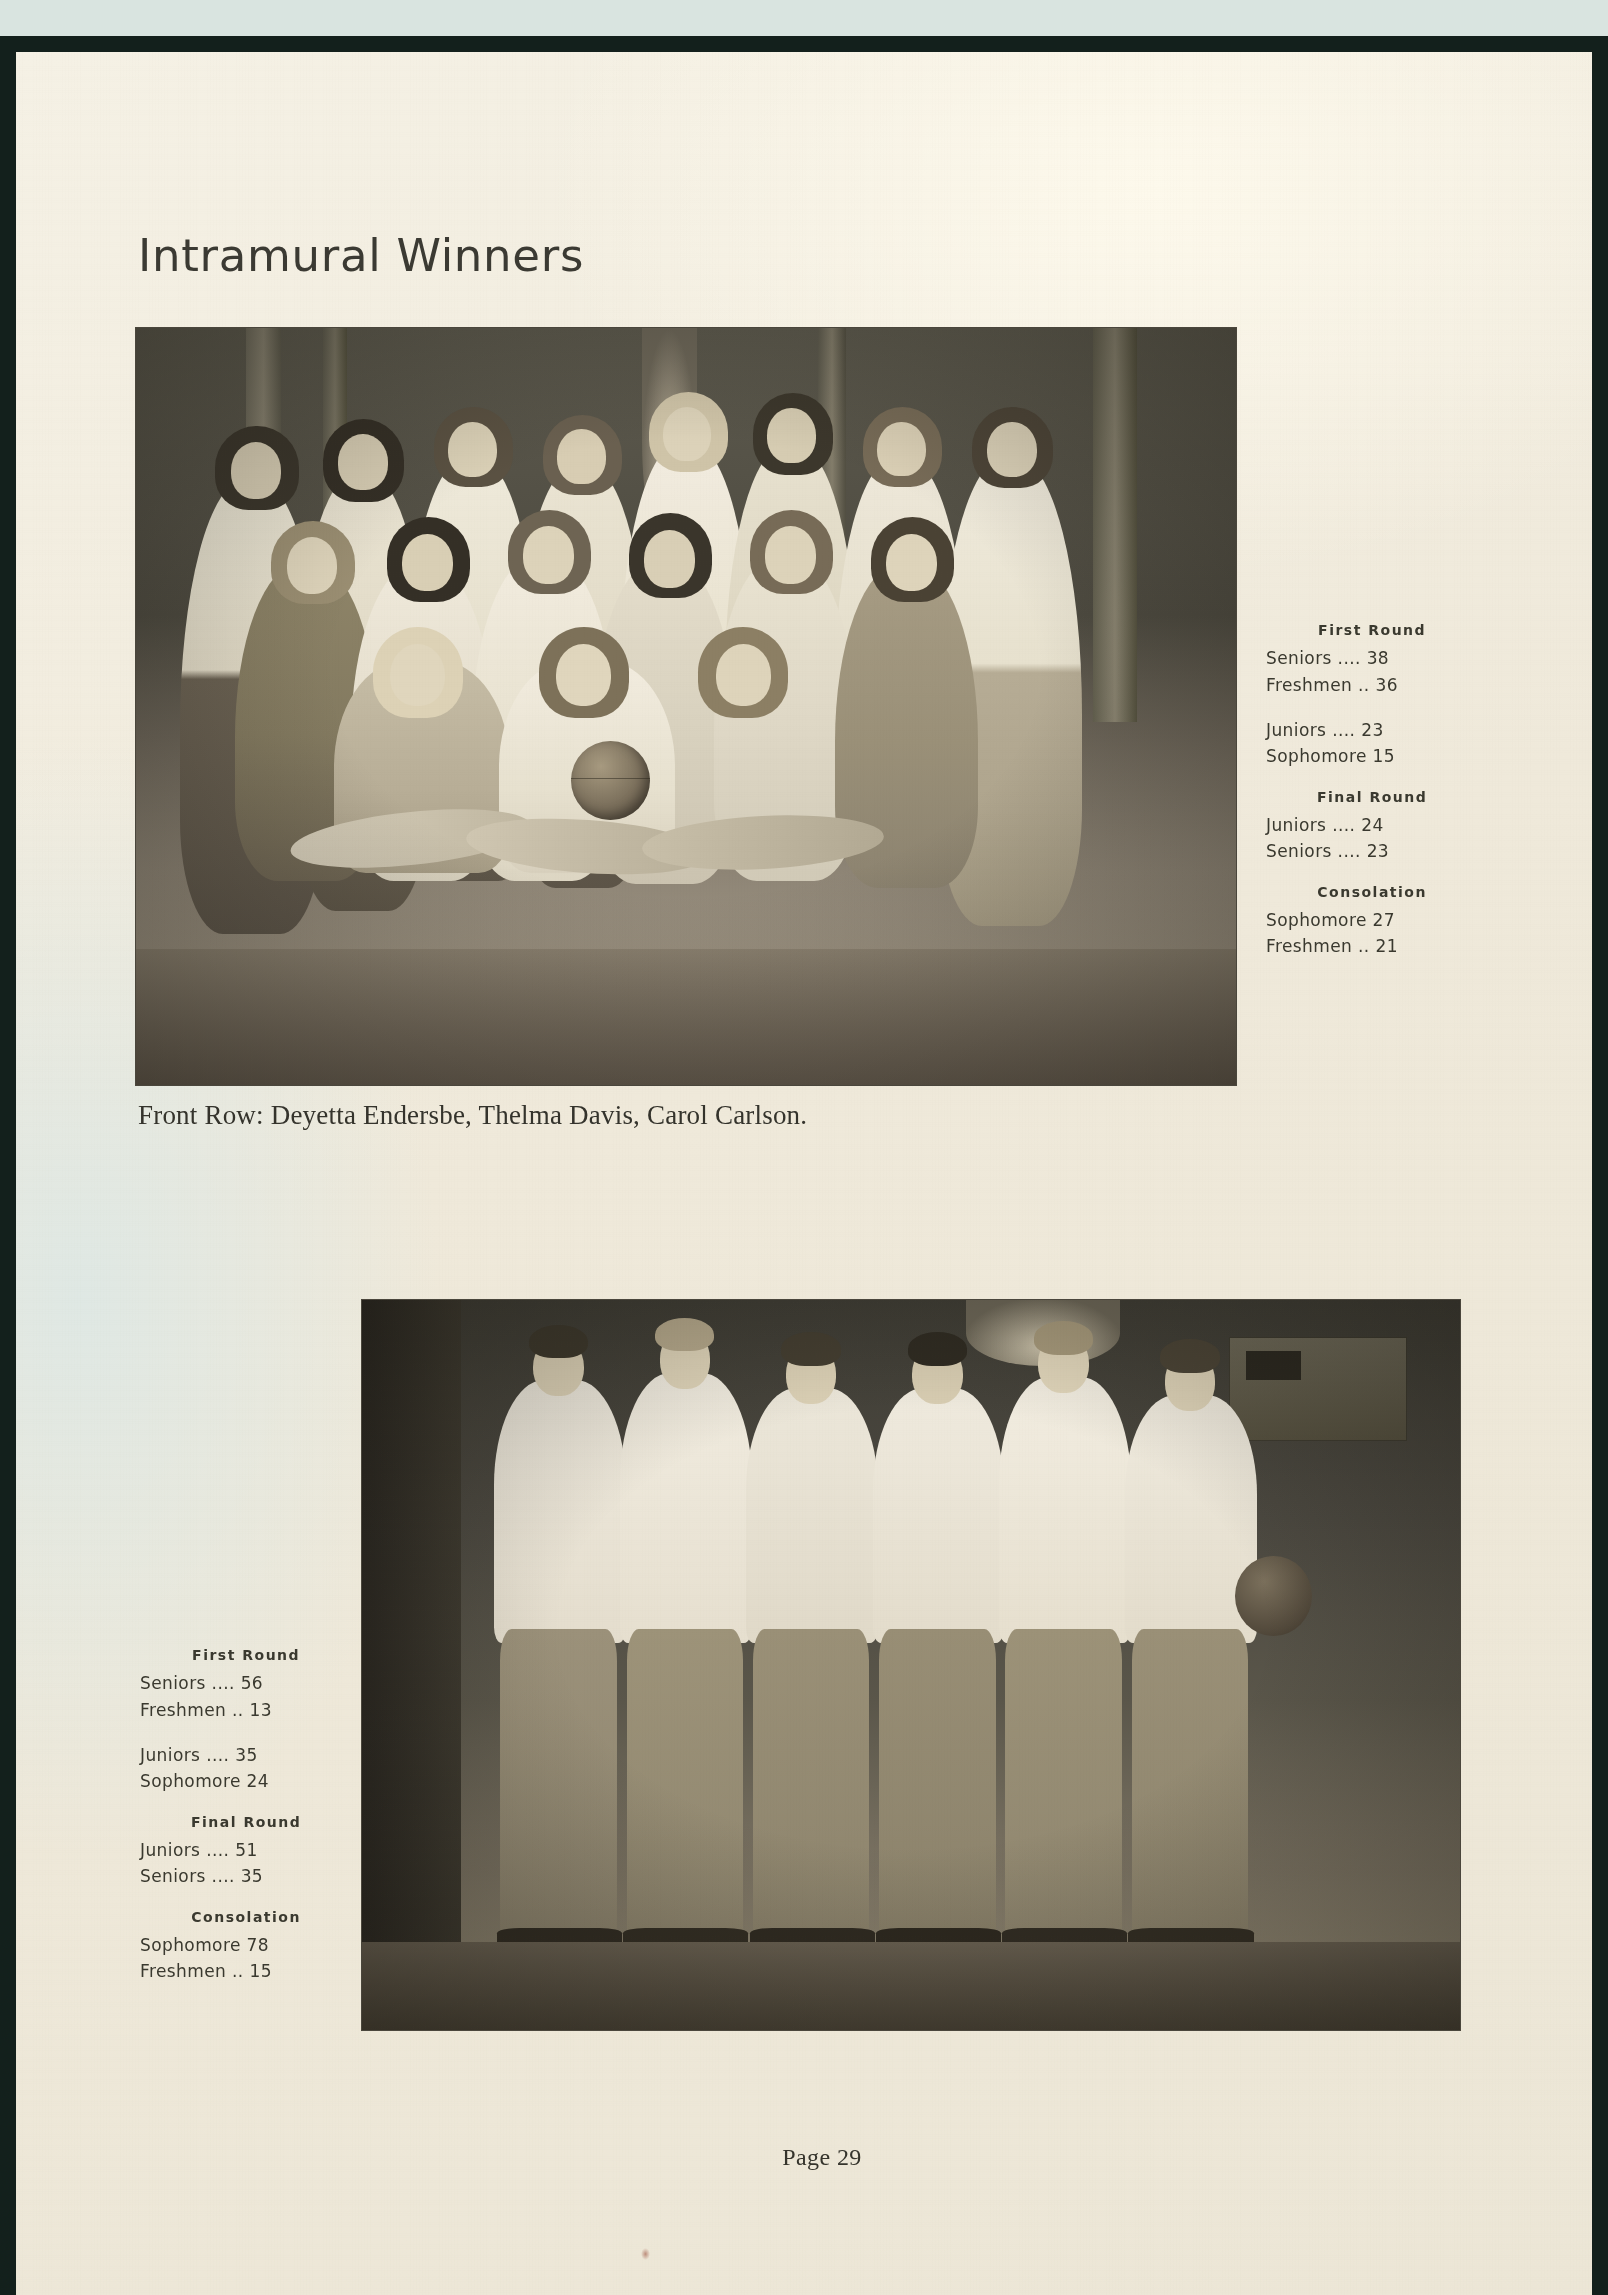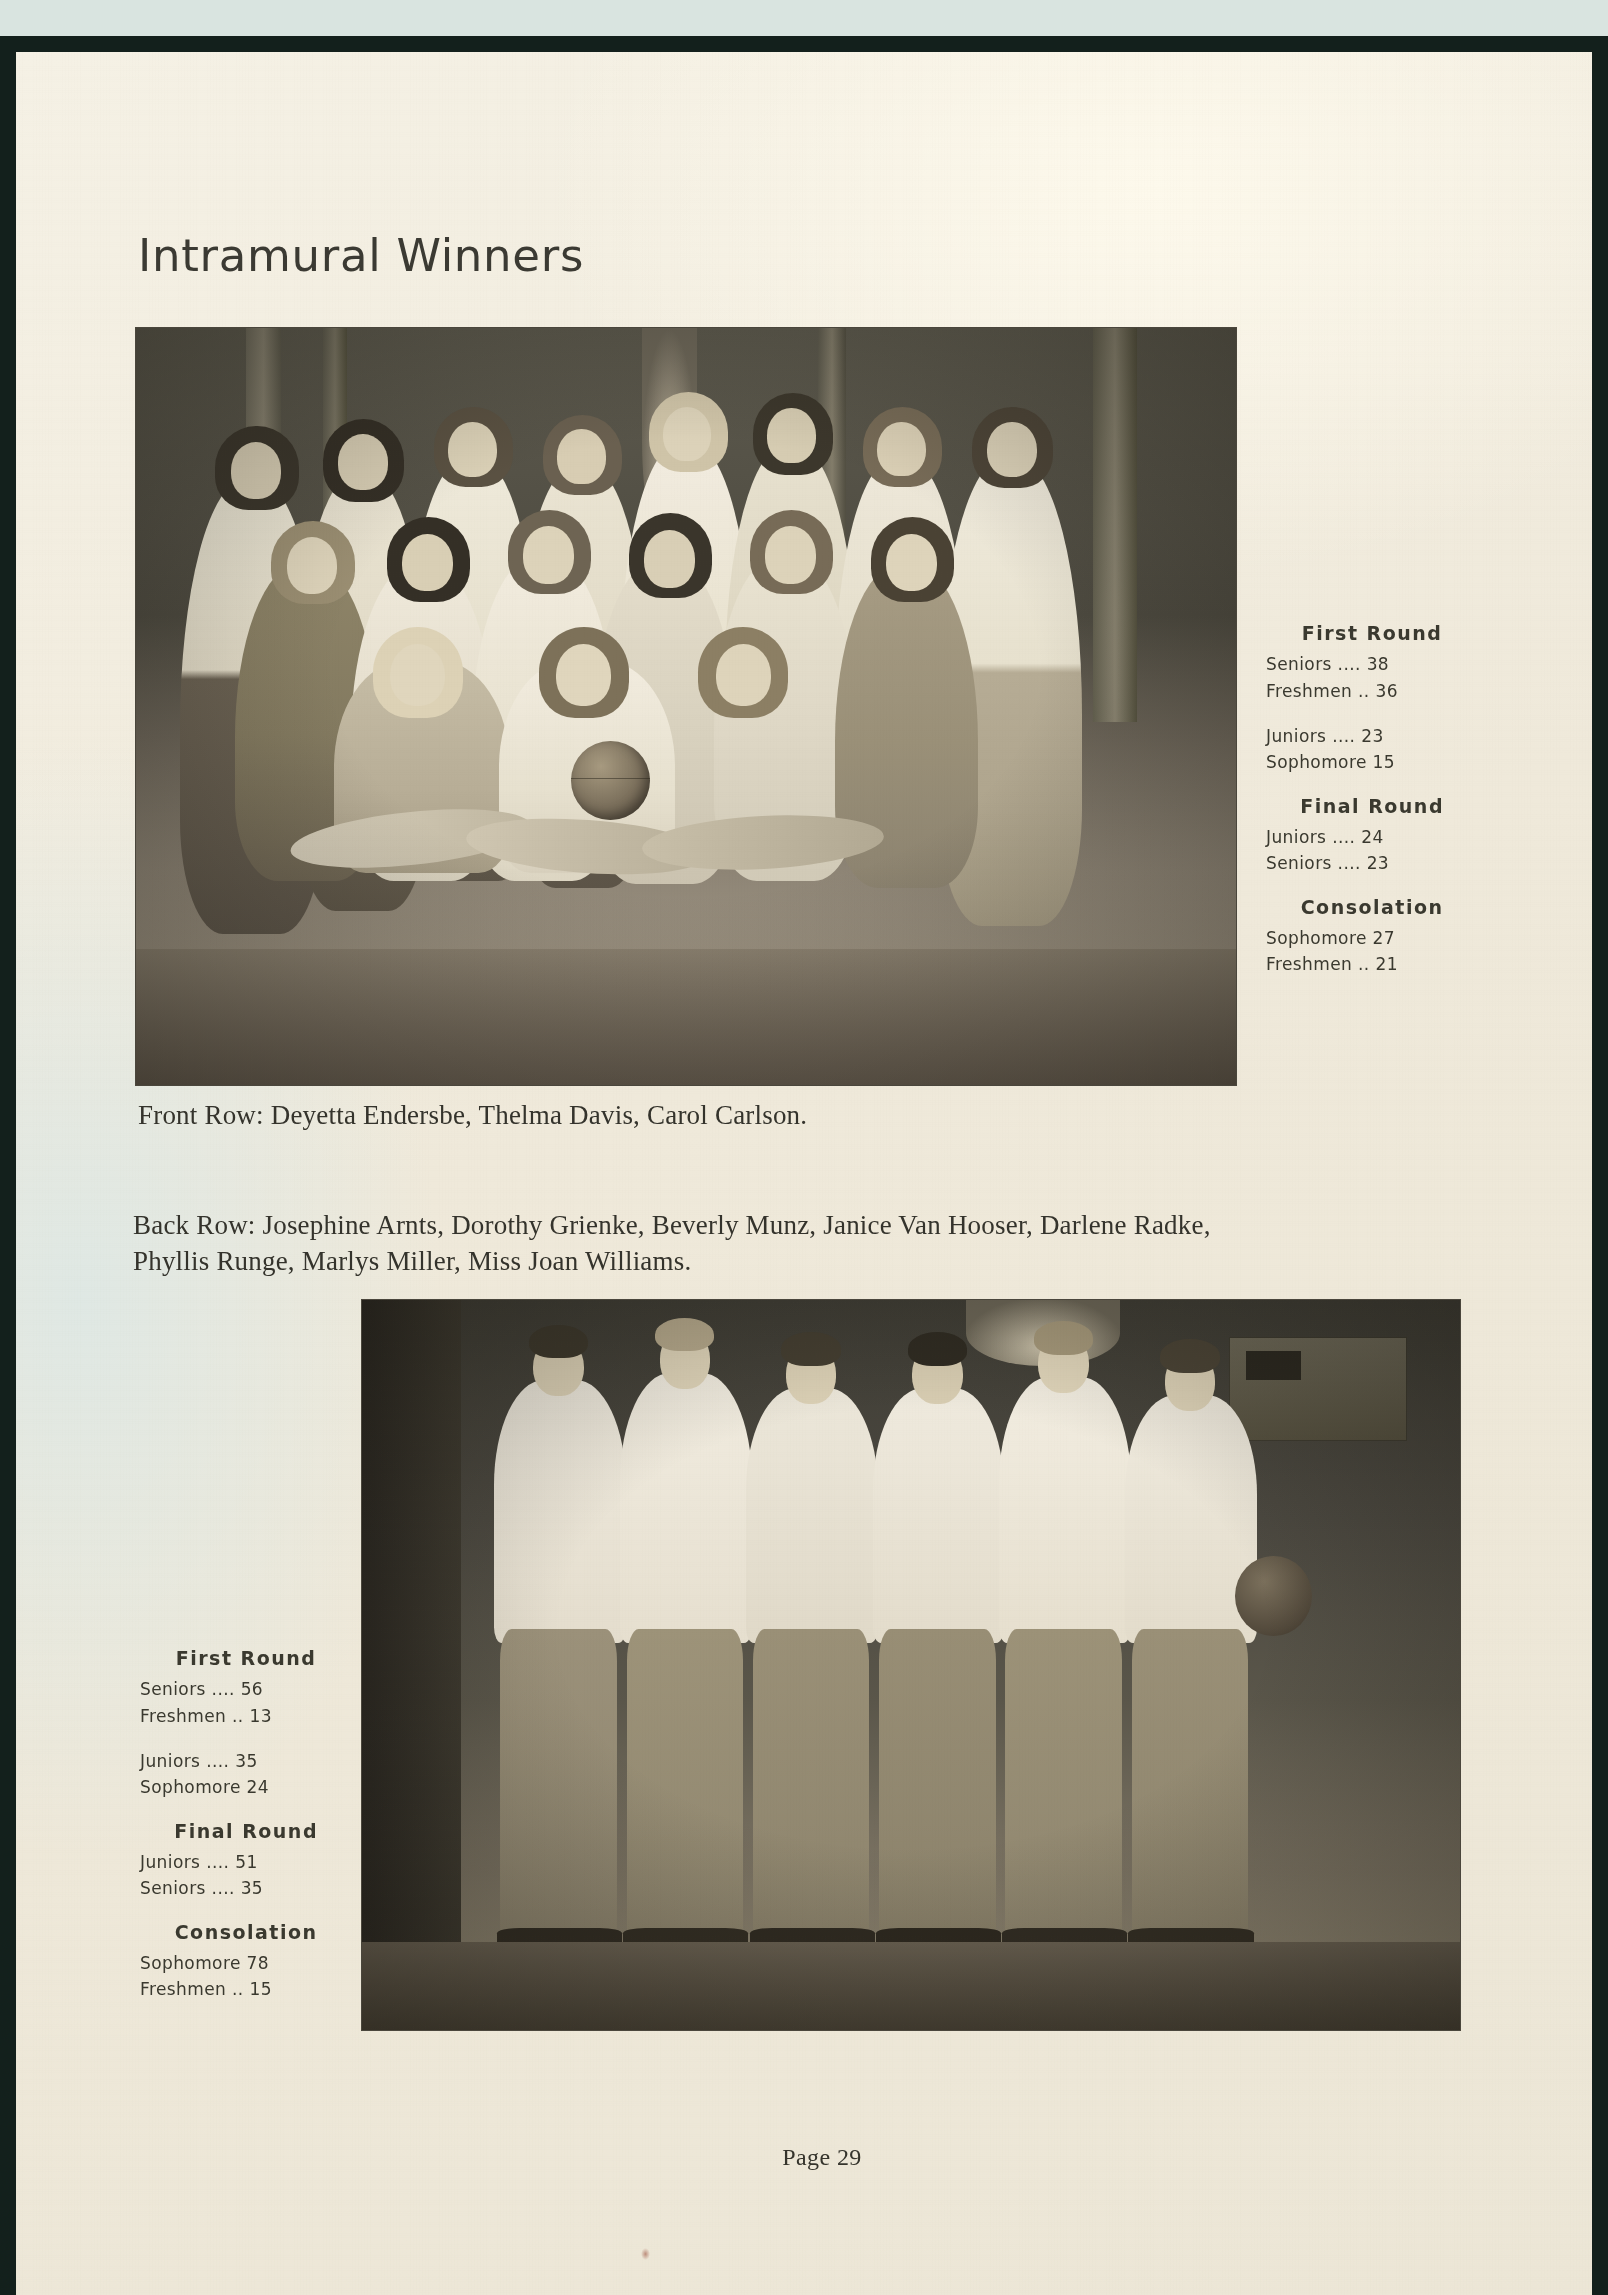--- a/index.html
+++ b/index.html
@@ -112,21 +112,21 @@
     background: linear-gradient(to bottom, #8c8271, #6a6053);
   }
 
   
   .scorebox {
     position: absolute;
     font-family: "DejaVu Sans", sans-serif;
     color: #3a392f;
   }
   .sb-head {
-    font-size: 19px;
+    font-size: 14px;
     letter-spacing: 1.5px;
     font-weight: 700;
     white-space: nowrap;
     margin-bottom: 7.3px;
   }
   .sb-line {
     font-size: 17px;
     letter-spacing: 0.4px;
     white-space: nowrap;
     line-height: 1.55;
@@ -314,21 +314,20 @@
         </div>
         <div class="sb-line">
           <span>Freshmen</span>
           <span>..</span>
           <span>21</span>
         </div>
       </div>
     </div>
 
     <div class="caption" id="cap-front">Front Row: Deyetta Endersbe, Thelma Davis, Carol Carlson.</div>
-    <div class="caption" id="cap-back">Back Row: Josephine Arnts, Dorothy Grienke, Beverly Munz, Janice Van Hooser, Darlene Radke, Phyllis Runge, Marlys Miller, Miss Joan Williams.</div>
 
     <div class="photo" id="photo-boys">
       <div class="bg-gym2"></div>
 
       <div style="position:absolute;left:79%;top:5%;width:16%;height:14%;background:linear-gradient(to bottom,#6f6a59,#55503f);border:1.5px solid #3d3a2f;"></div>
       <div style="position:absolute;left:80.5%;top:7%;width:5%;height:4%;background:#2b2820;"></div>
       <div style="position:absolute;left:55%;top:0%;width:14%;height:9%;background:radial-gradient(ellipse at 50% 70%,#cfc6ae,#6d6758 75%);border-radius:0 0 50% 50%;"></div>
       <div style="position:absolute;left:0%;top:0%;width:9%;height:100%;background:linear-gradient(to right,#2b2822,#3d392f);"></div>
 
       <div class="fig" style="left:12%;top:11%;width:12%;height:36%;background:linear-gradient(to bottom,#efeade,#e4ddcd);border-radius:38% 38% 6% 6%/40% 40% 6% 6%;"></div>

